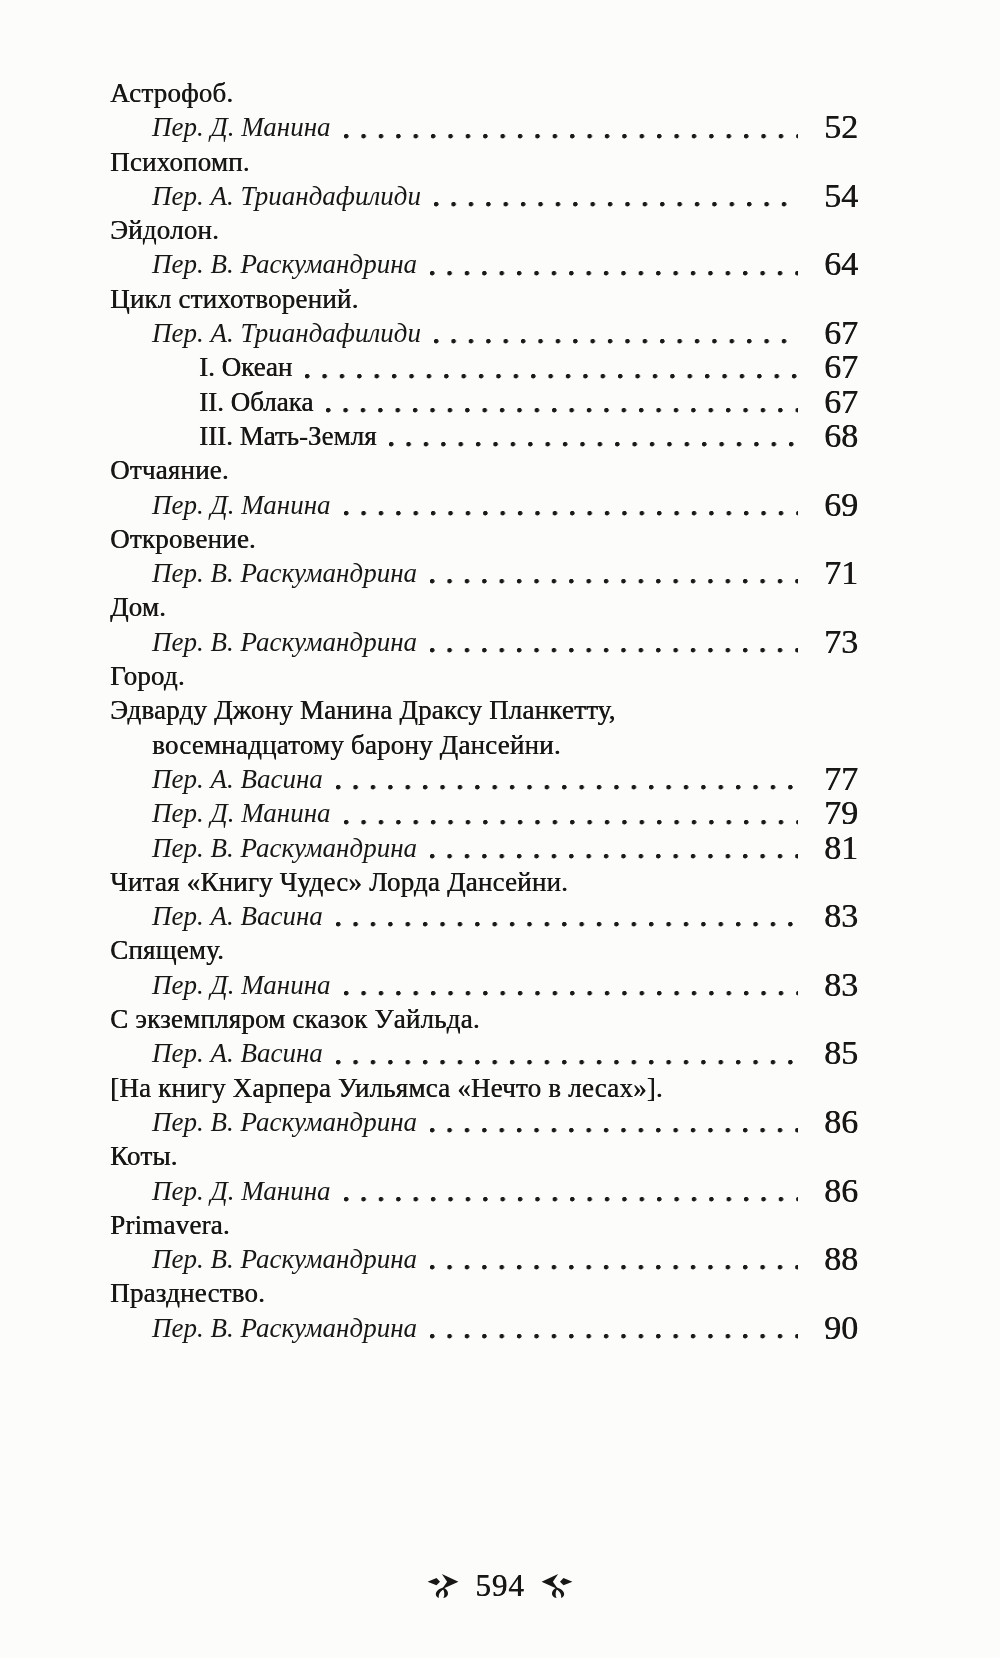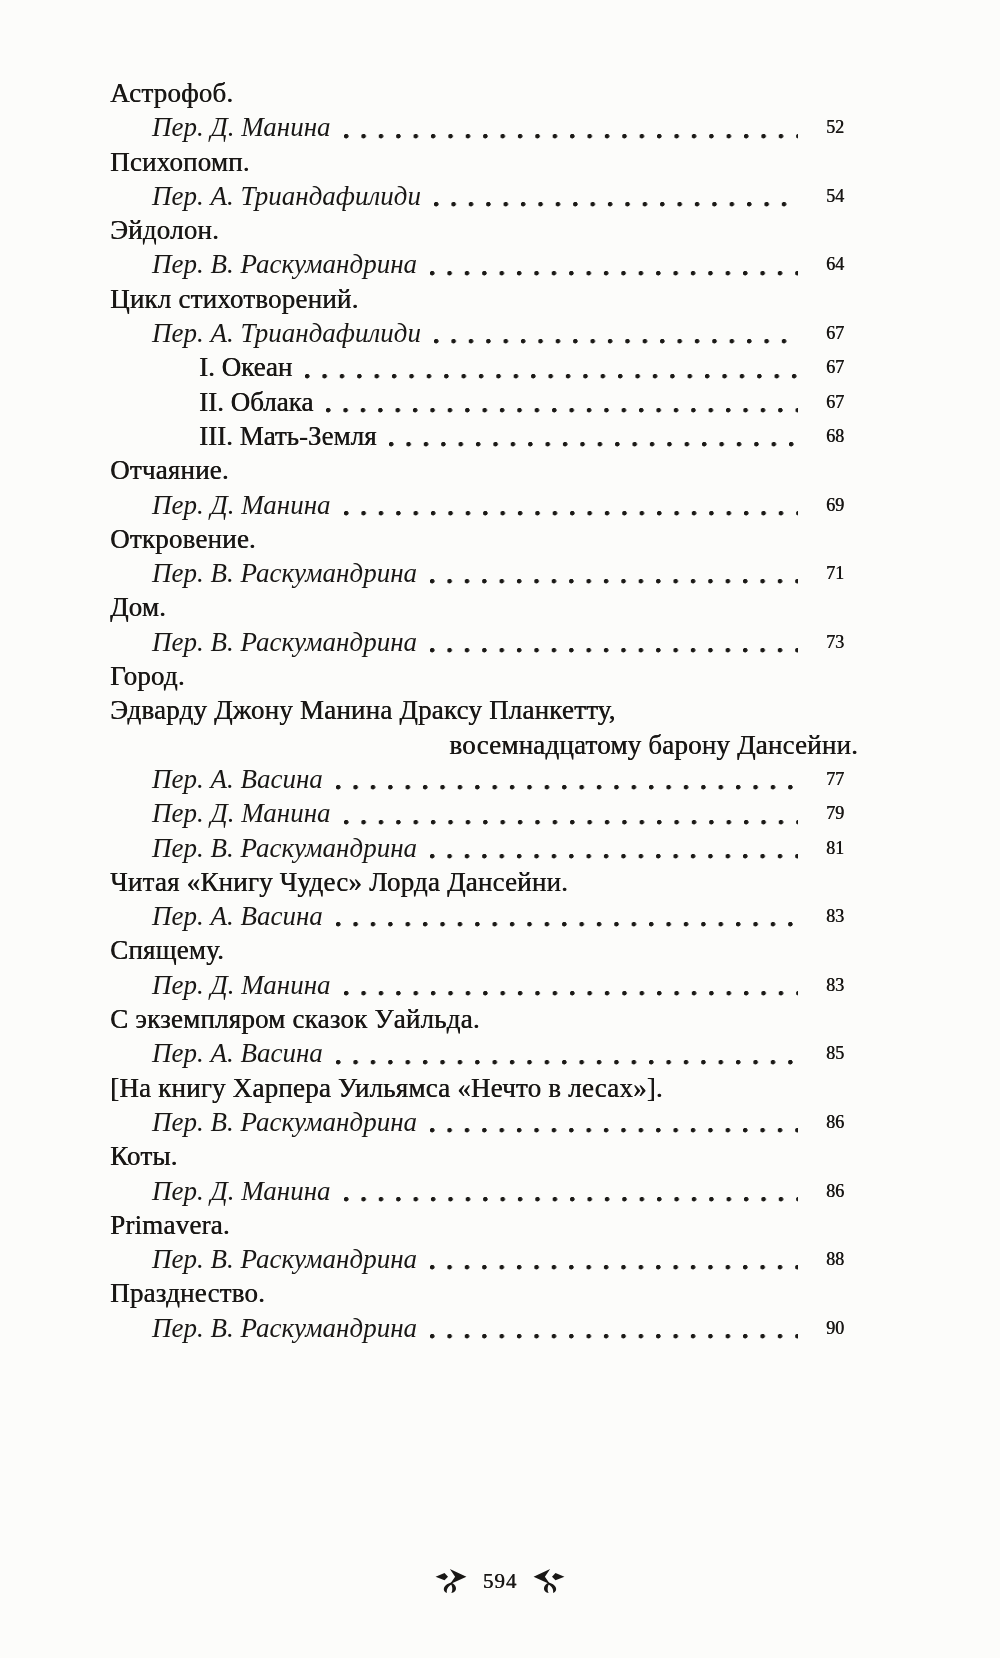--- a/index.html
+++ b/index.html
@@ -30,21 +30,20 @@
   .row .t {
     flex: 0 0 auto;
   }
   .title .t,
   .title-cont .t {
     letter-spacing: 0.2px;
     text-shadow: 0.45px 0 0 #191715;
   }
   .title-cont {
     padding-left: 42px;
-    justify-content: flex-end;
   }
   .leader {
     padding-left: 42px;
   }
   .leader.italic .t {
     font-style: italic;
   }
   .leader:not(.italic) .t {
     text-shadow: 0.45px 0 0 #191715;
     margin-left: 47px;
@@ -55,36 +54,36 @@
     height: 5px;
     margin: 0 14px 6px 13px;
     background-image: radial-gradient(circle at 2.2px 2.2px, #1b1916 2.0px, rgba(0,0,0,0) 2.6px);
     background-size: 17.4px 5px;
     background-repeat: repeat-x;
     background-position: left bottom;
   }
   .pg {
     flex: 0 0 auto;
     min-width: 46px;
-    text-align: center;
-    font-size: 18px;
+    text-align: right;
+    font-size: 34px;
     text-shadow: 0.45px 0 0 #191715;
   }
   .footer {
     position: absolute;
     top: 1568px;
     left: 0;
     width: 1000px;
     display: flex;
     justify-content: center;
     align-items: center;
     gap: 16px;
   }
   .folio {
-    font-size: 21px;
+    font-size: 31px;
     letter-spacing: 1px;
     text-shadow: 0.45px 0 0 #191715;
   }
   .orn {
     display: inline-flex;
     width: 32px;
     height: 26px;
   }
   .orn svg { width: 100%; height: 100%; }
   .orn.flip svg { transform: scaleX(-1); }

